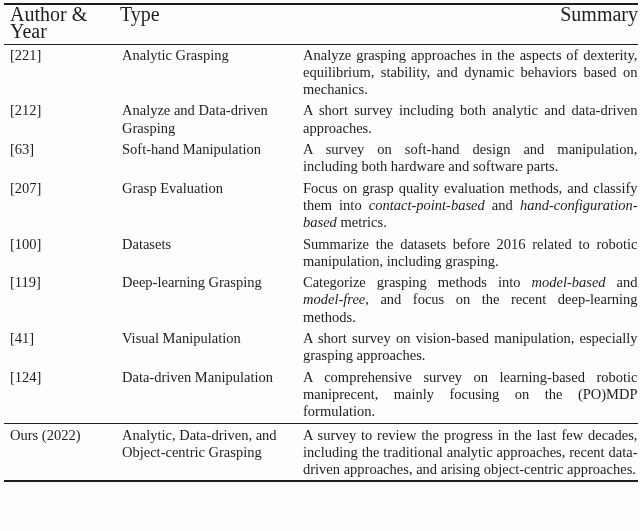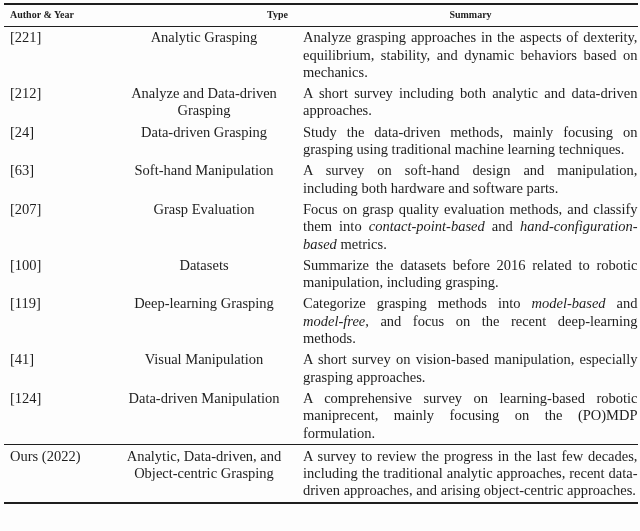--- a/index.html
+++ b/index.html
@@ -22,37 +22,37 @@
     border-top: 2.5px solid #1e1e1e;
     border-bottom: 2.5px solid #1e1e1e;
     font-size: 14.5px;
     line-height: 17.3px;
   }
   col.col-author  { width: 116px; }
   col.col-type    { width: 168px; }
   col.col-summary { width: 350px; }
 
   thead th {
-    font-weight: bold;
+    font-weight: normal;
     border-bottom: 1.4px solid #1e1e1e;
     padding: 1px 0 3px 0;
-    font-size: 10px;
+    font-size: 20px;
     line-height: 17.3px;
     vertical-align: top;
   }
   th.h-author  { text-align: left;  padding-left: 6px; }
-  th.h-type    { text-align: right; }
-  th.h-summary { text-align: center;  padding-left: 15px; }
+  th.h-type    { text-align: left; }
+  th.h-summary { text-align: right;  padding-left: 15px; }
 
   tbody td {
     vertical-align: top;
     padding: 2px 0;
   }
   td.c-author  { text-align: left;  padding-left: 6px; }
-  td.c-type    { text-align: center; padding-left: 2px; padding-right: 2px; margin-left: 40px; }
+  td.c-type    { text-align: left; padding-left: 2px; padding-right: 2px; margin-left: 40px; }
   td.c-summary { text-align: justify; padding-left: 15px; padding-right: 0.5px; }
 
   tr.final-row td {
     border-top: 1.4px solid #1e1e1e;
     padding-top: 3px;
   }
   td.c-summary em { }
 </style>
 </head>
 <body>
@@ -73,25 +73,20 @@
   <tbody>
     <tr>
       <td class="c-author">[221]</td>
       <td class="c-type">Analytic Grasping</td>
       <td class="c-summary"><span>Analyze grasping approaches in the aspects of dexterity, equilibrium, stability, and dynamic behaviors based on me­chanics.</span></td>
     </tr>
     <tr>
       <td class="c-author">[212]</td>
       <td class="c-type">Analyze and Data-driven Grasping</td>
       <td class="c-summary"><span>A short survey including both analytic and data-driven ap­proaches.</span></td>
-    </tr>
-    <tr>
-      <td class="c-author">[24]</td>
-      <td class="c-type">Data-driven Grasping</td>
-      <td class="c-summary"><span>Study the data-driven methods, mainly focusing on grasp­ing using traditional machine learning techniques.</span></td>
     </tr>
     <tr>
       <td class="c-author">[63]</td>
       <td class="c-type">Soft-hand Manipulation</td>
       <td class="c-summary"><span>A survey on soft-hand design and manipulation, including both hardware and software parts.</span></td>
     </tr>
     <tr>
       <td class="c-author">[207]</td>
       <td class="c-type">Grasp Evaluation</td>
       <td class="c-summary"><span>Focus on grasp quality evaluation methods, and clas­sify them into </span><em>contact-point-based</em><span> and </span><em>hand-configuration-based</em><span> metrics.</span></td>

